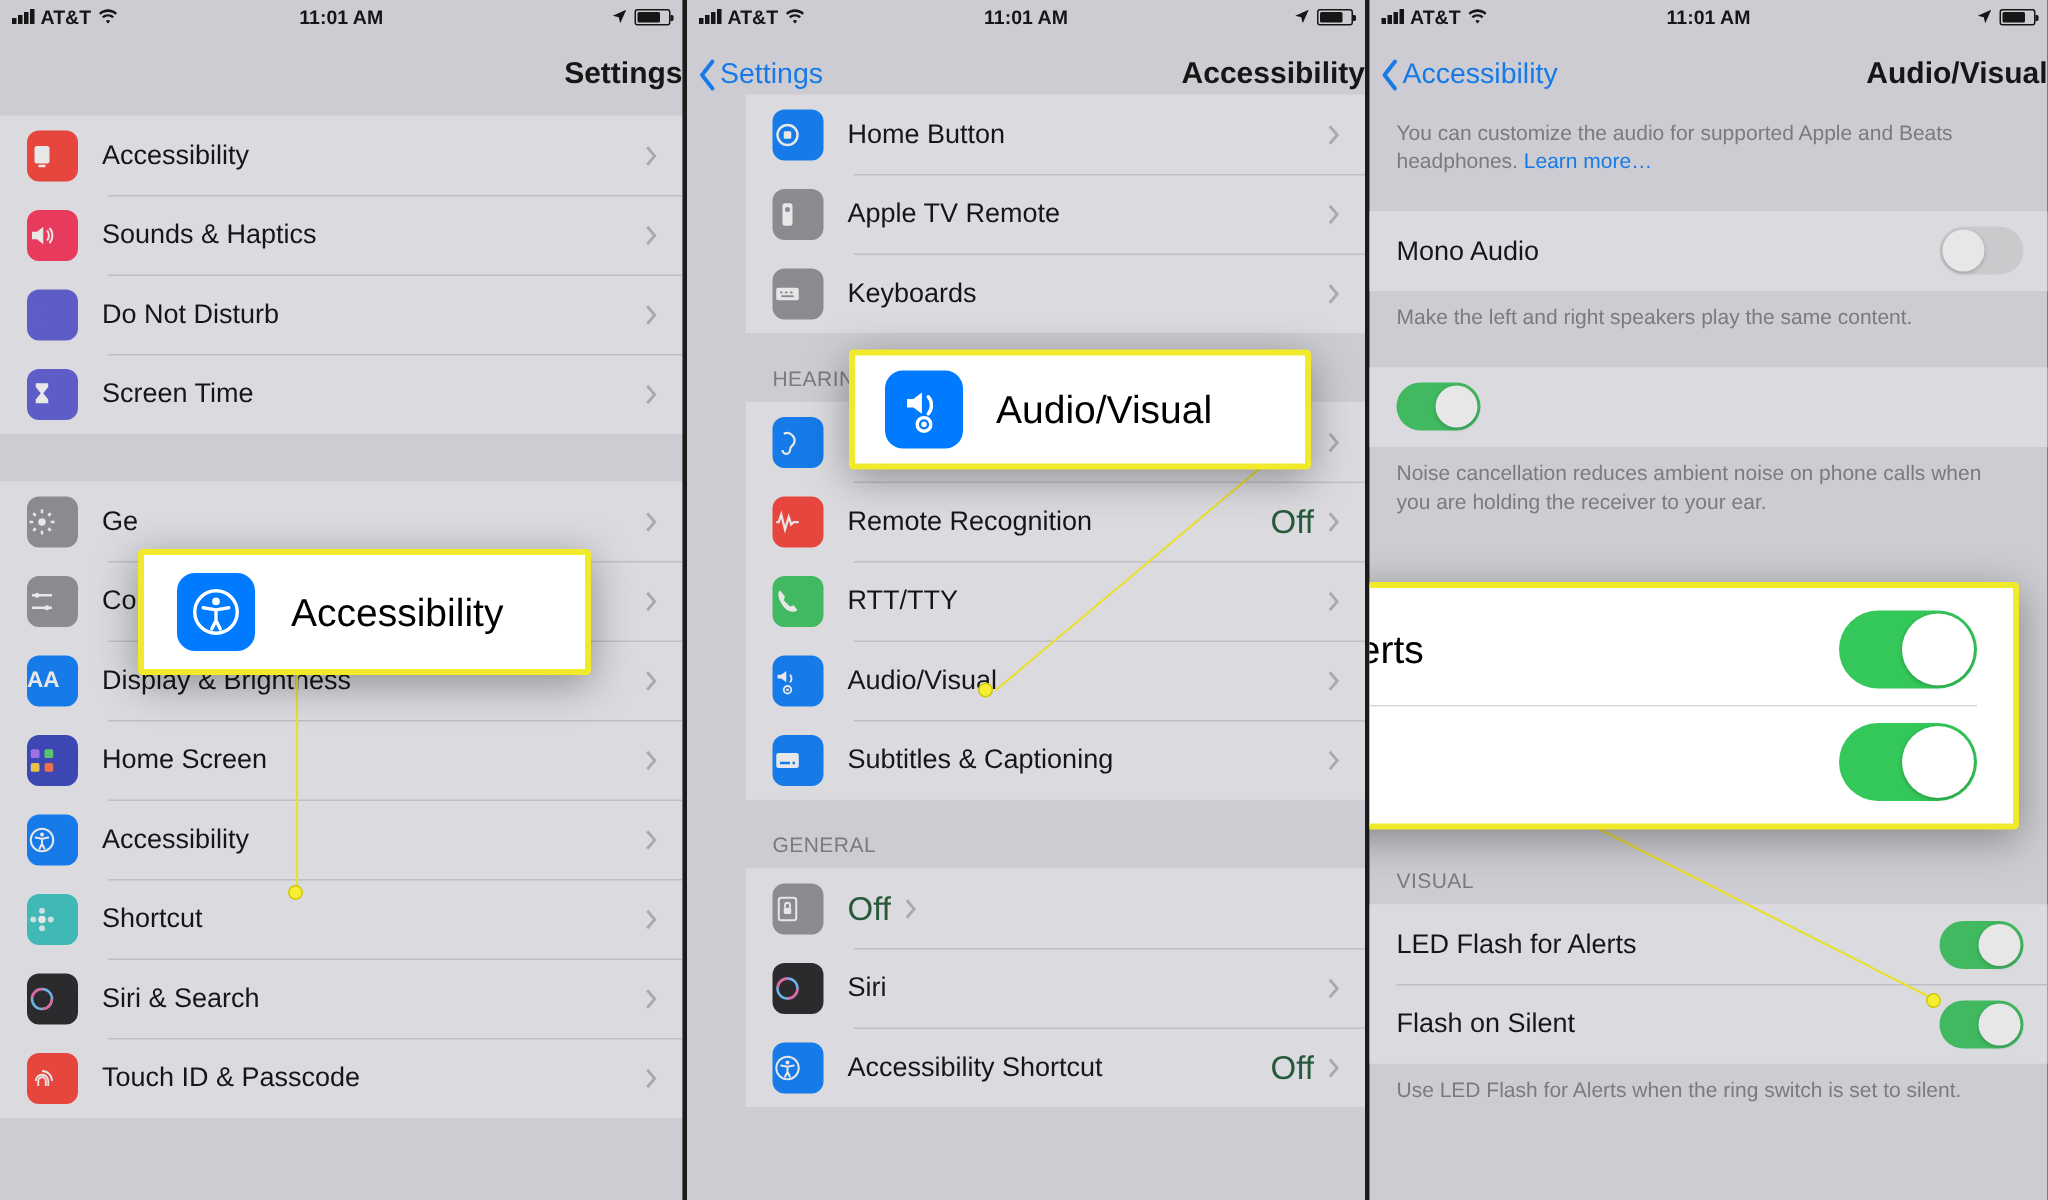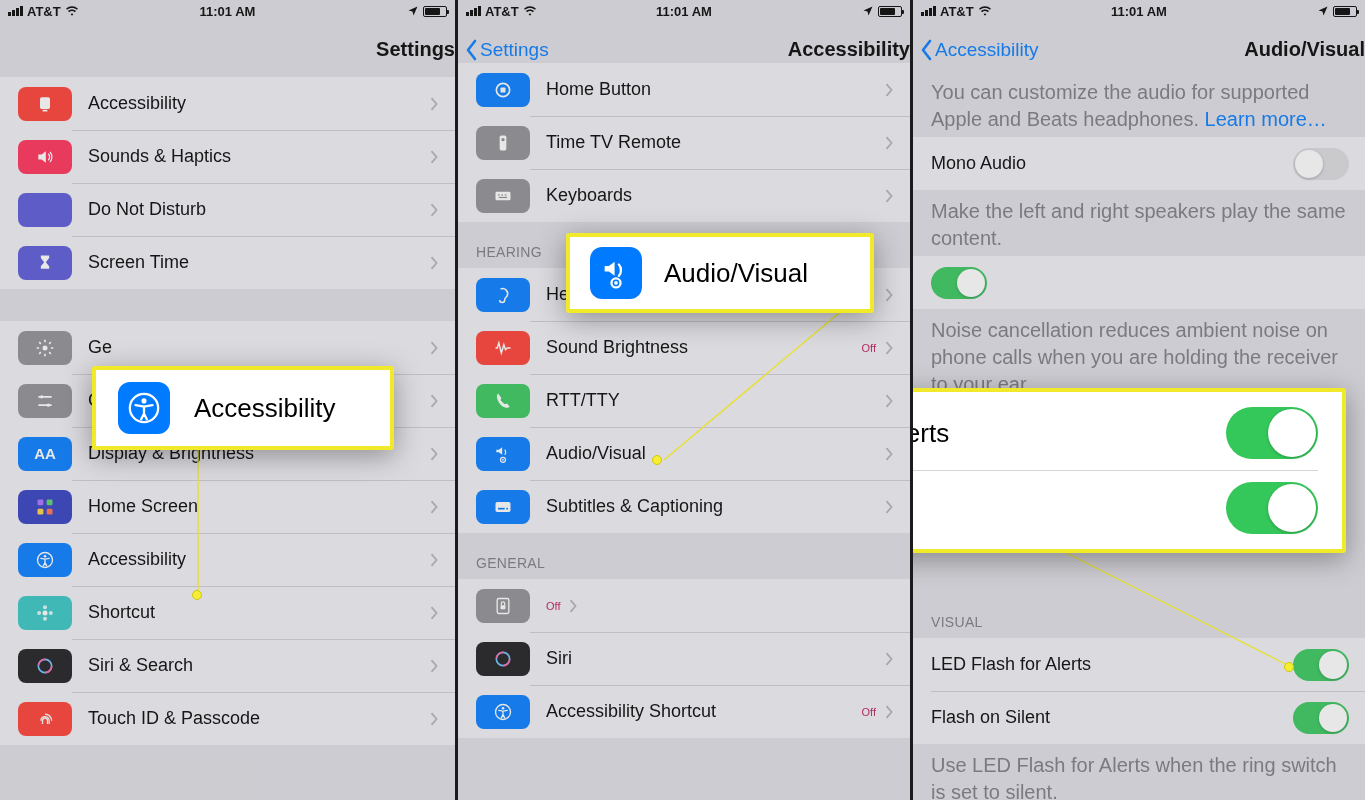--- a/index.html
+++ b/index.html
@@ -17,29 +17,29 @@
 .loc-ic { width:12px; height:12px; }
 .batt { width:24px; height:11px; border:1px solid #000; border-radius:2px; position:relative; }
 .batt::after{content:"";position:absolute;right:-3px;top:3px;width:2px;height:4px;background:#000;border-radius:0 1px 1px 0;}
 .batt i { position:absolute; left:1px; top:1px; bottom:1px; width:70%; background:#000; border-radius:1px; }
 .nav-bar { height: 55px; display:flex; align-items:center; justify-content:flex-end; position:relative; }
 .nav-title { font-size: 20px; font-weight:600; color:#000; }
 .nav-back { position:absolute; left:6px; display:flex; align-items:center; color:#007aff; font-size:19px; cursor:pointer; }
 .nav-back svg { width:14px; height:22px; margin-right:2px; }
 .scroll { height: calc(100% - 77px); overflow:hidden; }
 .section-h { font-size:14px; color:#7a7a80; padding: 22px 18px 8px; text-transform:uppercase; letter-spacing:.3px; }
-.section-note { font-size:20px; color:#7a7a80; padding:8px 18px 4px; line-height:1.35; }
+.section-note { font-size:14px; color:#7a7a80; padding:8px 18px 24px; line-height:1.35; }
 .section-note a { color:#007aff; text-decoration:none; }
 .group { background:#f1f0f5; }
 .row { height:53px; display:flex; align-items:center; padding:0 16px 0 18px; background:#f1f0f5; position:relative; cursor:pointer; }
 .row + .row::before { content:""; position:absolute; left:72px; right:0; top:0; height:1px; background:#cfced3; }
 .plain-row + .plain-row::before { left:18px; }
-.row .icon-box { width:54px; height:34px; border-radius:8px; margin-right:16px; display:flex; align-items:center; justify-content:center; flex-shrink:0; }
+.row .icon-box { width:34px; height:34px; border-radius:8px; margin-right:16px; display:flex; align-items:center; flex-shrink:0; }
 .row .label { flex:1; font-size:18px; color:#000; }
-.row .detail { font-size:11px; color:#be185d; margin-right:8px; }
+.row .detail { font-size:22px; color:#14532d; margin-right:8px; }
 .chev { width:10px; height:16px; flex-shrink:0; }
 .chev path { stroke:#b3b3b9; stroke-width:2.2; fill:none; }
 .switch { width:56px; height:32px; border-radius:16px; position:relative; flex-shrink:0; }
 .switch.on { background:#34c759; }
 .switch.off { background:#dcdcdf; }
 .switch i { position:absolute; top:2px; width:28px; height:28px; border-radius:50%; background:#fff; box-shadow:0 1px 3px rgba(0,0,0,.25); }
 .switch.on i { right:2px; } .switch.off i { left:2px; }
 .gap { height:32px; }
 .callout { position:absolute; background:#fff; border:4px solid #f0ea2a; box-shadow:0 6px 28px rgba(0,0,0,.35); border-radius:3px; z-index:50; }
 .c-title { font-size:26px; color:#000; }
@@ -274,42 +274,42 @@
   </div>
   <div class="nav-bar">
     <div class="nav-back">
       <svg viewBox="0 0 12 22">
           <path d="M10 2L3 11l7 9" fill="none" stroke="#007aff" stroke-width="2.6" stroke-linecap="round" stroke-linejoin="round"></path>
         </svg>
       <span>Settings</span>
     </div>
     <span class="nav-title">Accessibility</span>
   </div>
-  <div class="scroll" style="margin-top:-14px;">
+  <div class="scroll" style="margin-top:-14px;margin-left:39px;">
     <div class="group" id="s2-top">
         <div class="row ">
     <div class="icon-box" style="background:#007aff">
             <svg width="20" height="20" viewBox="0 0 24 24">
               <circle cx="12" cy="12" r="8" fill="none" stroke="#fff" stroke-width="2"></circle>
               <rect x="9" y="9" width="6" height="6" rx="1" fill="#fff"></rect>
             </svg>
           </div>
     <span class="label">Home Button</span>
           <svg class="chev" viewBox="0 0 12 18">
             <path d="M3 2l6 7-6 7"></path>
           </svg>
         </div>
         <div class="row ">
     <div class="icon-box" style="background:#8e8e93">
             <svg width="20" height="20" viewBox="0 0 24 24">
               <rect x="8" y="3" width="8" height="18" rx="2" fill="#fff"></rect>
               <circle cx="12" cy="8" r="2" fill="#8e8e93"></circle>
             </svg>
           </div>
-    <span class="label">Time TV Remote</span>
+    <span class="label">Apple TV Remote</span>
           <svg class="chev" viewBox="0 0 12 18">
             <path d="M3 2l6 7-6 7"></path>
           </svg>
         </div>
         <div class="row ">
     <div class="icon-box" style="background:#8e8e93">
             <svg width="20" height="20" viewBox="0 0 24 24">
               <rect x="3" y="7" width="18" height="10" rx="1.5" fill="#fff"></rect>
               <rect x="6" y="10" width="2" height="1.5" fill="#8e8e93"></rect>
               <rect x="10" y="10" width="2" height="1.5" fill="#8e8e93"></rect>
@@ -335,21 +335,21 @@
           <svg class="chev" viewBox="0 0 12 18">
             <path d="M3 2l6 7-6 7"></path>
           </svg>
         </div>
         <div class="row ">
     <div class="icon-box" style="background:#ff3b30">
             <svg width="20" height="20" viewBox="0 0 24 24">
               <path d="M3 12h2l2-6 3 12 3-10 2 6 2-2h4" fill="none" stroke="#fff" stroke-width="1.8"></path>
             </svg>
           </div>
-    <span class="label">Sound Brightness</span>
+    <span class="label">Remote Recognition</span>
           <span class="detail">Off</span>
           <svg class="chev" viewBox="0 0 12 18">
             <path d="M3 2l6 7-6 7"></path>
           </svg>
         </div>
         <div class="row ">
     <div class="icon-box" style="background:#34c759">
             <svg width="20" height="20" viewBox="0 0 24 24">
               <path d="M6 3c-2 2-2 6 2 12s10 6 12 4l-3-4-3 1-5-5 1-3z" fill="#fff"></path>
             </svg>

